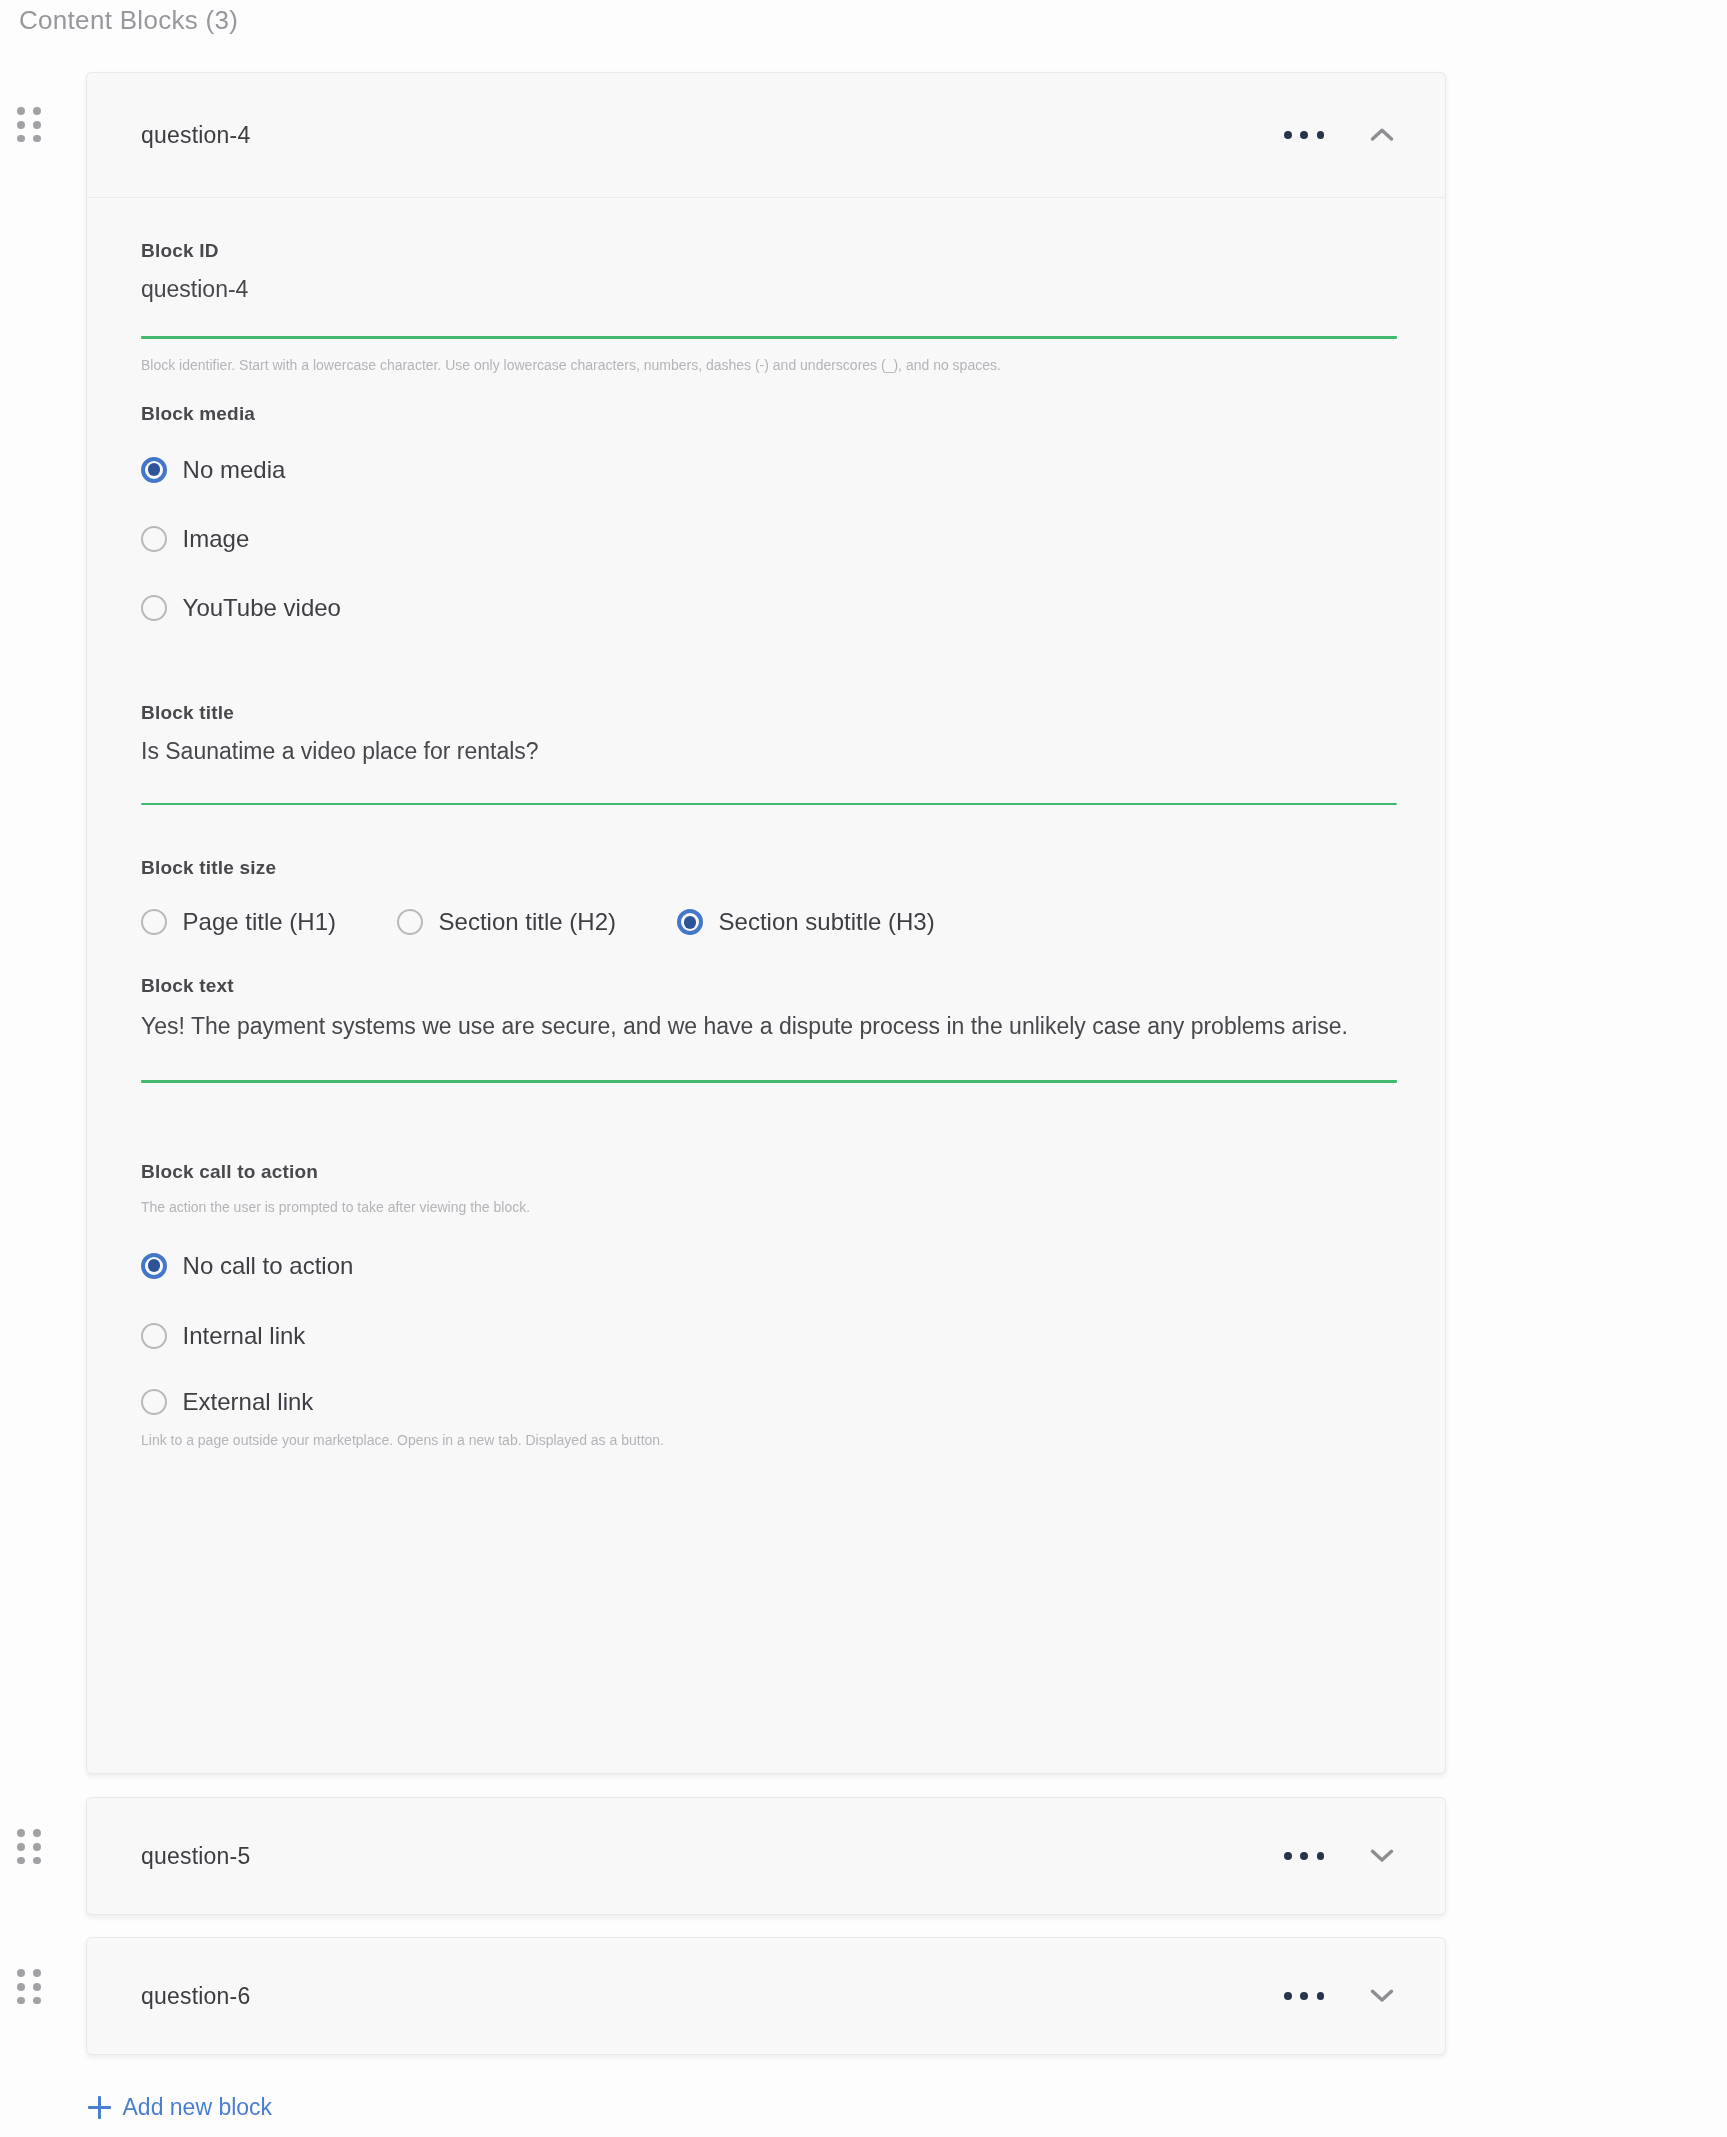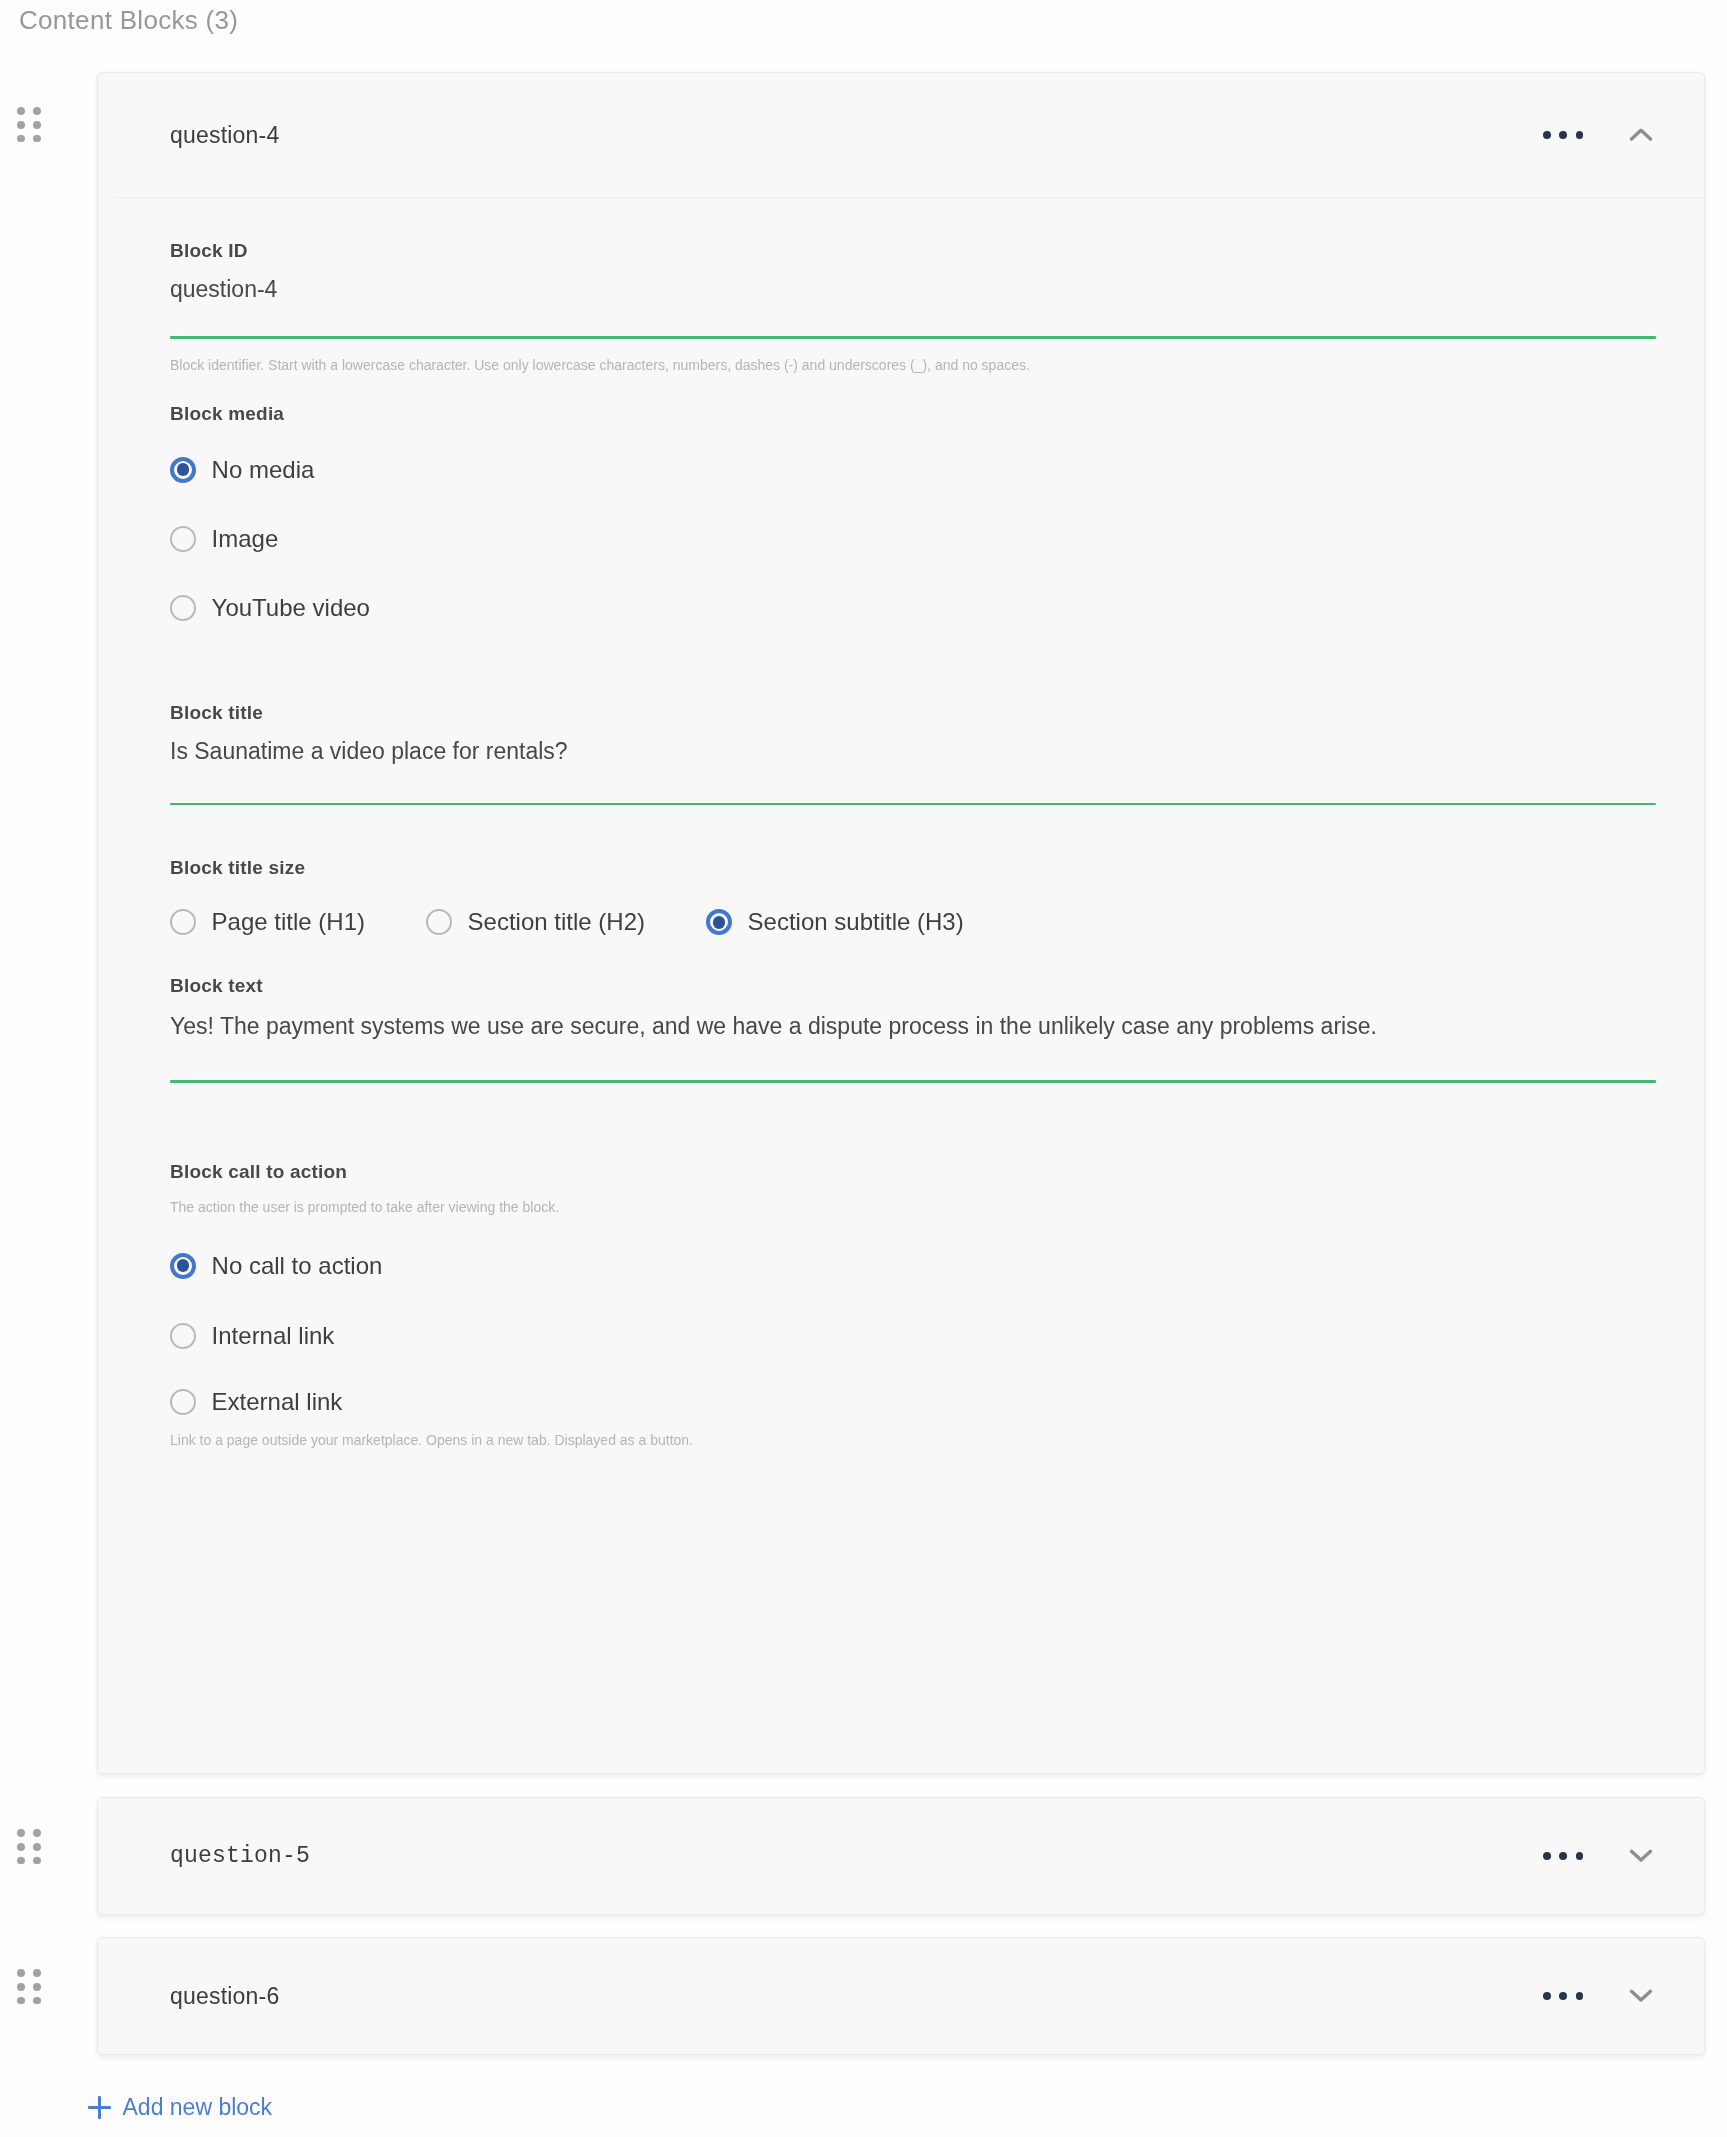--- a/index.html
+++ b/index.html
@@ -7,27 +7,26 @@
   body { font-family: "Liberation Sans", sans-serif; }
   .page { position: relative; width: 1728px; height: 2138px; background: #fdfdfd; overflow: hidden; }
 
   .page-heading {
     position: absolute; left: 19px; top: 5.2px;
     font-size: 26px; color: #97979d; font-weight: 400; letter-spacing: 0.3px;
   }
 
   
   .card {
-    position: absolute; left: 97px; width: 1608px;
+    position: absolute; left: 86px; width: 1360px;
     background: #f8f8f9; border: 0.9px solid #e9e9eb; border-radius: 5.2px;
     box-shadow: 0 2.6px 5.2px rgba(0,0,0,.06);
-    padding-left: 18px;
   }
   .card-expanded { top: 72px; height: 1702px; }
-  .card-q5 { top: 1797px; height: 118px; font-family: Liberation Mono, monospace; }
+  .card-q5 { top: 1797px; height: 118px; }
   .card-q6 { top: 1937px; height: 118px; }
 
   .card-header {
     display: flex; align-items: center;
     height: 125px; padding: 0 50px 0 54px;
   }
   .card-q5 .card-header, .card-q6 .card-header { height: 100%; }
   .card-expanded .card-header { border-bottom: 1.7px solid #ebebed; }
   .card-title { flex: 1; font-size: 23px; font-weight: 500; color: #3c3c41; letter-spacing: 0.2px; }
 

